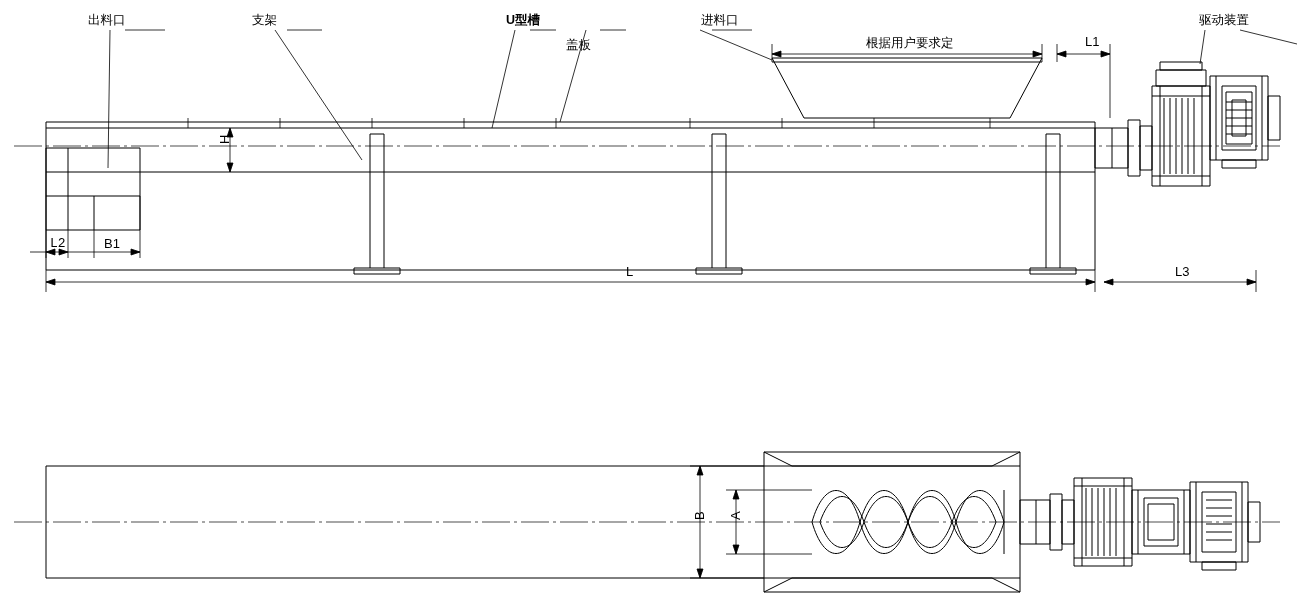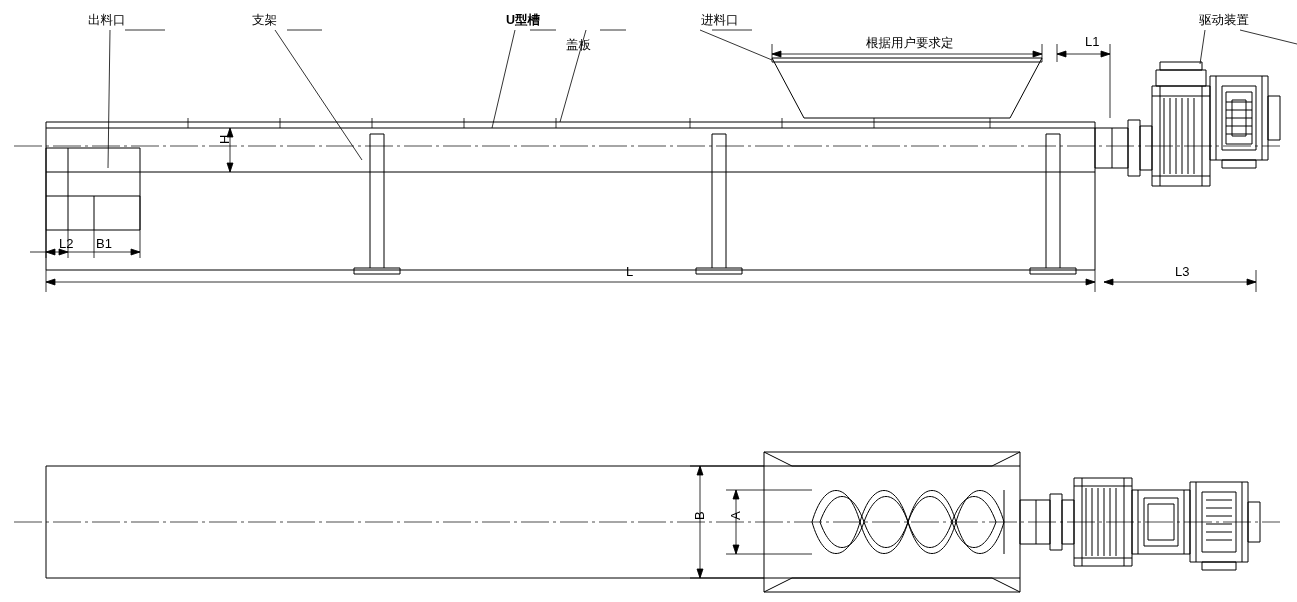--- a/index.html
+++ b/index.html
@@ -281,20 +281,20 @@
 <div class="lbl cn" style="left:252px;top:14px;">支架</div>
 <div class="lbl cn" style="left:506px;top:14px;font-weight:bold;">U型槽</div>
 <div class="lbl cn" style="left:566px;top:14px;margin-top:25px;">盖板</div>
 <div class="lbl cn" style="left:672px;top:14px;margin-left:29px;">进料口</div>
 <div class="lbl cn" style="left:1183px;top:14px;margin-left:16px;">驱动装置</div>
 
 <div class="lbl cn" style="left:866px;top:37px;">根据用户要求定</div>
 
 <div class="lbl dim" style="left:1085px;top:36px;text-align:right;">L1</div>
 <div class="lbl dim vert" style="left:219px;top:144px;transform:rotate(-90deg);">H</div>
-<div class="lbl dim" style="left:59px;top:238px;">L2</div>
-<div class="lbl dim" style="left:96px;top:238px;">B1</div>
+<div class="lbl dim" style="left:50px;top:238px;font-family:Liberation Mono, monospace;">L2</div>
+<div class="lbl dim" style="left:96px;top:238px;padding-left:8px;">B1</div>
 <div class="lbl dim" style="left:626px;top:266px;">L</div>
 <div class="lbl dim" style="left:1175px;top:266px;">L3</div>
 <div class="lbl dim vert" style="left:694px;top:520px;transform:rotate(-90deg);">B</div>
 <div class="lbl dim vert" style="left:730px;top:520px;transform:rotate(-90deg);">A</div>
 
 </div>
 
 </body></html>

